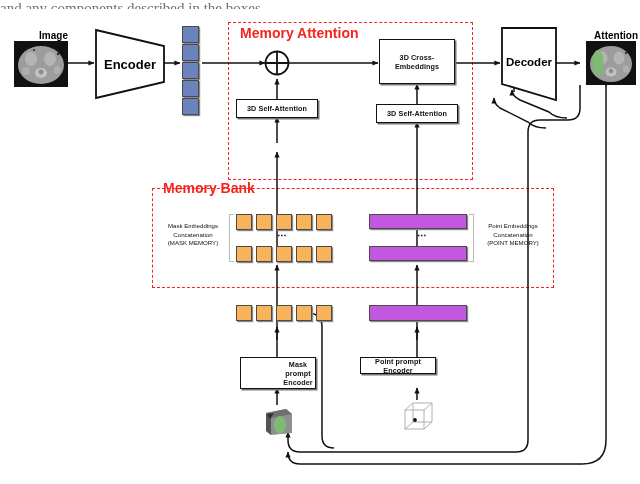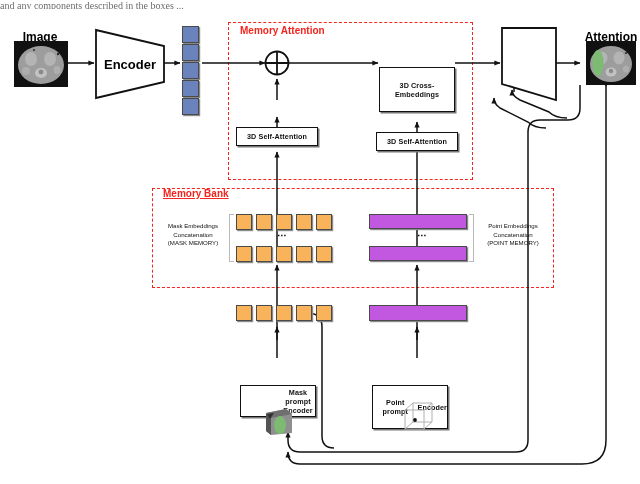--- a/index.html
+++ b/index.html
@@ -10,29 +10,29 @@
   svg.lay{pointer-events:none;}
 
   
   .node{position:absolute;box-sizing:border-box;display:flex;
         align-items:center;justify-content:center;text-align:center;}
 
   
   .pbox{background:#fff;border:1.5px solid #111;
         box-shadow:1.5px 1.5px 0 #777;
         font-size:7.2px;font-weight:bold;line-height:1.25;
-        letter-spacing:.1px;color:#111;margin-top:28px;}
+        letter-spacing:.1px;color:#111;}
 
   
   .trap{font-size:13px;font-weight:bold;}
   .trap .tlabel{position:relative;z-index:2;}
 
   
   .group{position:absolute;border:1.7px dashed #f4241e;box-sizing:border-box;}
-  .glabel{position:absolute;color:#f4241e;font-weight:bold;font-size:10px;}
+  .glabel{position:absolute;color:#f4241e;font-weight:bold;font-size:14px;}
 
   
   .chip{position:absolute;box-sizing:border-box;border:1.1px solid #4a4a4a;
         box-shadow:1.2px 1.2px 0 #8a8a8a;}
   .chip.blue{background:#6b83bd;}
   .chip.orange{background:#f9b45b;}
   .chip.purple{background:#c257e0;}
 
   
   .caption{position:absolute;font-size:6.1px;line-height:1.42;
@@ -43,40 +43,40 @@
   .brk.l{border-right:none;}
   .brk.r{border-left:none;}
 
   
   .vdots{position:absolute;font-size:9px;line-height:3px;color:#111;
          font-weight:bold;letter-spacing:0;writing-mode:vertical-rl;}
 
   
   .thumb{position:absolute;box-sizing:border-box;background:#0d0d0d;
          overflow:hidden;}
-  .thumblabel{position:absolute;font-size:12px;font-weight:bold;
-              text-align:center;width:100%;}
+  .thumblabel{position:absolute;font-size:10px;font-weight:bold;
+              text-align:right;width:100%;}
 
   
   .papertext{position:absolute;left:0;top:0;width:640px;height:9px;
              overflow:hidden;color:#6d6d6d;font-family:"Liberation Serif",serif;
-             font-size:10px;white-space:nowrap;}
+             font-size:15px;white-space:nowrap;}
 </style>
 </head>
 <body>
 
 <div id="canvas">
 
   <div class="papertext">and  any  components  described  in  the  boxes  ...</div>
 
   <div class="group" style="left:228px;top:22px;width:245px;height:158px;"></div>
   <div class="glabel" style="left:240px;top:25px;">Memory Attention</div>
 
   <div class="group" style="left:152px;top:188px;width:402px;height:100px;"></div>
-  <div class="glabel" style="left:163px;top:188px;text-decoration:underline;">Memory Bank</div>
+  <div class="glabel" style="left:163px;top:180px;">Memory Bank</div>
 
   <svg class="lay" viewBox="0 0 640 484">
     <defs>
       <marker id="ah" markerWidth="7" markerHeight="7" refX="5.6" refY="3" orient="auto" markerUnits="userSpaceOnUse">
         <path d="M0,0.4 L6,3 L0,5.6 z" fill="#111"></path>
       </marker>
     </defs>
     <g stroke="#111" stroke-width="1.5" fill="none" marker-end="url(#ah)">
 
       <path d="M68,63 L94,63"></path>
@@ -135,20 +135,23 @@
 
   <svg class="lay" viewBox="0 0 640 484">
     <polygon points="96,30 164,46 164,82 96,98" fill="#fff" stroke="#111" stroke-width="1.8"></polygon>
     <polygon points="502,28 556,28 556,100 502,84" fill="#fff" stroke="#111" stroke-width="1.8"></polygon>
   </svg>
 
   <div class="node trap" style="left:96px;top:48px;width:68px;height:32px;">
     <span class="tlabel">Encoder</span>
   </div>
 
+  <div class="node trap" style="left:502px;top:46px;width:54px;height:32px;font-size:11.5px;">
+    <span class="tlabel">Decoder</span>
+  </div>
 
   <svg class="lay" viewBox="0 0 640 484">
     <circle cx="277" cy="63" r="11.5" fill="#fff" stroke="#111" stroke-width="1.8"></circle>
     <path d="M265.5,63 L288.5,63 M277,51.5 L277,74.5" stroke="#111" stroke-width="1.8"></path>
   </svg>
   <div style="position:absolute;left:266px;top:52px;width:22px;height:22px;"></div>
 
   <div class="node pbox" style="left:236px;top:99px;width:82px;height:19px;">
     <span>3D Self-Attention</span>
   </div>
@@ -161,21 +164,21 @@
 
   <div class="node pbox" style="left:376px;top:104px;width:82px;height:19px;">
     <span>3D Self-Attention</span>
   </div>
 
   <div class="node pbox" style="left:240px;top:357px;width:76px;height:32px;flex-direction:column;padding-left:40px;">
     <span>Mask prompt</span>
     <span>Encoder</span>
   </div>
 
-  <div class="node pbox" style="left:372px;top:357px;width:76px;height:44px;flex-direction:row;">
+  <div class="node pbox" style="left:360px;top:357px;width:76px;height:17px;flex-direction:column;">
     <span>Point prompt</span>
     <span>Encoder</span>
   </div>
 
   <div class="chip blue" style="left:182px;top:26px;width:17px;height:17px;"></div>
   <div class="chip blue" style="left:182px;top:44px;width:17px;height:17px;"></div>
   <div class="chip blue" style="left:182px;top:62px;width:17px;height:17px;"></div>
   <div class="chip blue" style="left:182px;top:80px;width:17px;height:17px;"></div>
   <div class="chip blue" style="left:182px;top:98px;width:17px;height:17px;"></div>
 

